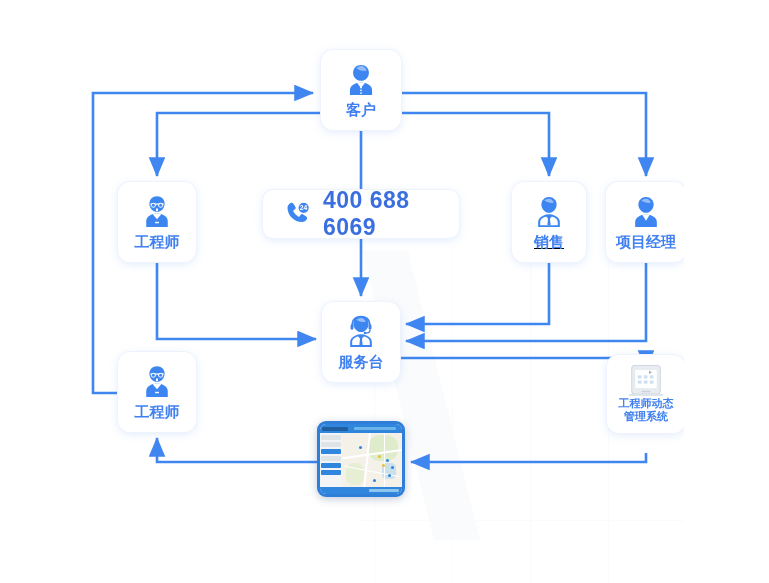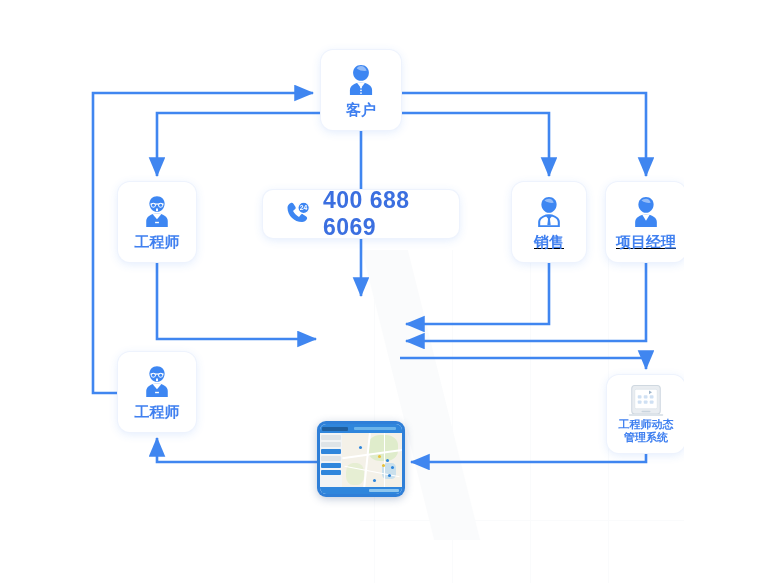--- a/index.html
+++ b/index.html
@@ -208,52 +208,70 @@
         <path fill="#ffffff" d="M18.2 9.6c3.2 2.4 7.8 3.3 11.8 2.8C28.9 9 26.7 7.3 24 7.3c-2.2 0-4.2 1-5.8 2.3z" opacity=".45"></path>
         <path fill="#3d86f2" d="M24 27c-7.5 0-13.7 4.2-13.7 9.5V43h27.4v-6.5C37.7 31.2 31.5 27 24 27z"></path>
         <path fill="#ffffff" d="M24 29.4c-6 0-11.1 3.2-11.1 7.4v3.8h22.2v-3.8c0-4.2-5.1-7.4-11.1-7.4z"></path>
         <path fill="#3d86f2" d="M18.9 27.6 24 34l5.1-6.4c-1.6-.4-3.3-.6-5.1-.6s-3.5.2-5.1.6z"></path>
         <path fill="#3d86f2" d="M22.9 31.4h2.2l1 9.2h-4.2z"></path>
       </svg>
     </span>
     <div class="label">销售</div>
   </div>
 
-  <div class="node node-person" style="left:606px;top:182px;width:80px;height:80px;text-decoration:underline;">
+  <div class="node node-person" style="left:606px;top:182px;width:80px;height:80px;">
     <span class="icon-wrap">
       <svg width="38" height="38" viewBox="0 0 48 48">
         <path fill="#3d86f2" d="M24 5c-5.6 0-9.6 4.1-9.6 9.5C14.4 20.2 18.7 25 24 25s9.6-4.8 9.6-10.5C33.6 9.1 29.6 5 24 5z"></path>
         <path fill="#ffffff" d="M18.2 9.6c3.2 2.4 7.8 3.3 11.8 2.8C28.9 9 26.7 7.3 24 7.3c-2.2 0-4.2 1-5.8 2.3z" opacity=".45"></path>
         <path fill="#3d86f2" d="M24 27c-7.5 0-13.7 4.2-13.7 9.5V43h27.4v-6.5C37.7 31.2 31.5 27 24 27z"></path>
         <path fill="#ffffff" d="M19.3 27.5 24 35l4.7-7.5c-1.5-.3-3.1-.5-4.7-.5s-3.2.2-4.7.5z"></path>
       </svg>
     </span>
     <div class="label">项目经理</div>
   </div>
 
+  <div class="node node-person" style="left:322px;top:302px;width:78px;height:80px;">
+    <span class="icon-wrap">
+      <svg width="38" height="38" viewBox="0 0 48 48">
+        <path fill="#3d86f2" d="M24 4c-5.6 0-9.6 4.1-9.6 9.5C14.4 19.2 18.7 24 24 24s9.6-4.8 9.6-10.5C33.6 8.1 29.6 4 24 4z"></path>
+        <path fill="#ffffff" d="M18.2 8.5c3.2 2.4 7.8 3.3 11.8 2.8C28.9 8 26.7 6.3 24 6.3c-2.2 0-4.2 1-5.8 2.2z" opacity=".45"></path>
+        <path fill="none" stroke="#3d86f2" stroke-width="2.2" d="M13 17v-3.5C13 8 18 4.5 24 4.5S35 8 35 13.5V17"></path>
+        <rect fill="#3d86f2" x="10.8" y="14.6" width="3.6" height="6.4" rx="1.6"></rect>
+        <rect fill="#3d86f2" x="33.6" y="14.6" width="3.6" height="6.4" rx="1.6"></rect>
+        <path fill="none" stroke="#3d86f2" stroke-width="1.8" d="M35.4 21c0 2.6-2.4 4.2-5 4.2"></path>
+        <rect fill="#3d86f2" x="27.4" y="23.8" width="3.4" height="2.6" rx="1.1"></rect>
+        <path fill="#3d86f2" d="M24 27c-7.5 0-13.7 4.2-13.7 9.5V43h27.4v-6.5C37.7 31.2 31.5 27 24 27z"></path>
+        <path fill="#ffffff" d="M24 29.2c-6 0-11.1 3.2-11.1 7.3v4h22.2v-4c0-4.1-5.1-7.3-11.1-7.3z"></path>
+        <path fill="#3d86f2" d="M18.9 27.6 24 34l5.1-6.4c-1.6-.4-3.3-.6-5.1-.6s-3.5.2-5.1.6z"></path>
+        <path fill="#3d86f2" d="M22.9 31.4h2.2l1 9.2h-4.2z"></path>
+      </svg>
+    </span>
+    <div class="label">服务台</div>
+  </div>
 
   <div class="node node-person" style="left:118px;top:352px;width:78px;height:80px;">
     <span class="icon-wrap">
       <svg width="38" height="38" viewBox="0 0 48 48">
         <path fill="#3d86f2" d="M24 4c-5.6 0-9.6 4-9.6 9.4 0 5.8 4.3 10.6 9.6 10.6s9.6-4.8 9.6-10.6C33.6 8 29.6 4 24 4z"></path>
         <path fill="#ffffff" d="M15.6 13.2h16.8v1.6H15.6z"></path>
         <circle fill="#ffffff" cx="19.4" cy="15.4" r="3.1"></circle>
         <circle fill="#ffffff" cx="28.6" cy="15.4" r="3.1"></circle>
         <circle fill="#3d86f2" cx="19.4" cy="15.4" r="1.9"></circle>
         <circle fill="#3d86f2" cx="28.6" cy="15.4" r="1.9"></circle>
         <path fill="#ffffff" d="M22.8 19.5h2.4v3.6h-2.4z"></path>
         <path fill="#3d86f2" d="M24 26c-7.4 0-13.6 4.2-13.6 9.4V43h27.2v-7.6C37.6 30.2 31.4 26 24 26z"></path>
         <path fill="#ffffff" d="M18.6 26.8 24 33l5.4-6.2c-1.7-.5-3.5-.8-5.4-.8s-3.7.3-5.4.8z"></path>
         <path fill="#ffffff" d="M21.6 36.4h4.8v1.8h-4.8z"></path>
       </svg>
     </span>
     <div class="label">工程师</div>
   </div>
 
-  <div class="node node-sys" style="left:607px;top:375px;width:78px;height:78px;">
+  <div class="node node-sys" style="left:607px;top:355px;width:78px;height:78px;font-family:Liberation Mono, monospace;">
     <span class="icon-wrap">
       <svg width="40" height="33" viewBox="0 0 52 44">
         <rect x="7" y="2" width="38" height="38" rx="4" fill="#e9edf1" stroke="#cfd8e0" stroke-width="1.4"></rect>
         <rect x="11" y="7" width="30" height="26" rx="2" fill="#ffffff" stroke="#dbe3ea" stroke-width="1"></rect>
         <path d="M30 8.5l4 2.6-4 2.6z" fill="#9fb6cc"></path>
         <g fill="#cfe0f3">
           <rect x="15" y="15" width="5" height="4.4" rx="1"></rect>
           <rect x="23" y="15" width="5" height="4.4" rx="1"></rect>
           <rect x="31" y="15" width="5" height="4.4" rx="1"></rect>
           <rect x="15" y="22" width="5" height="4.4" rx="1"></rect>

